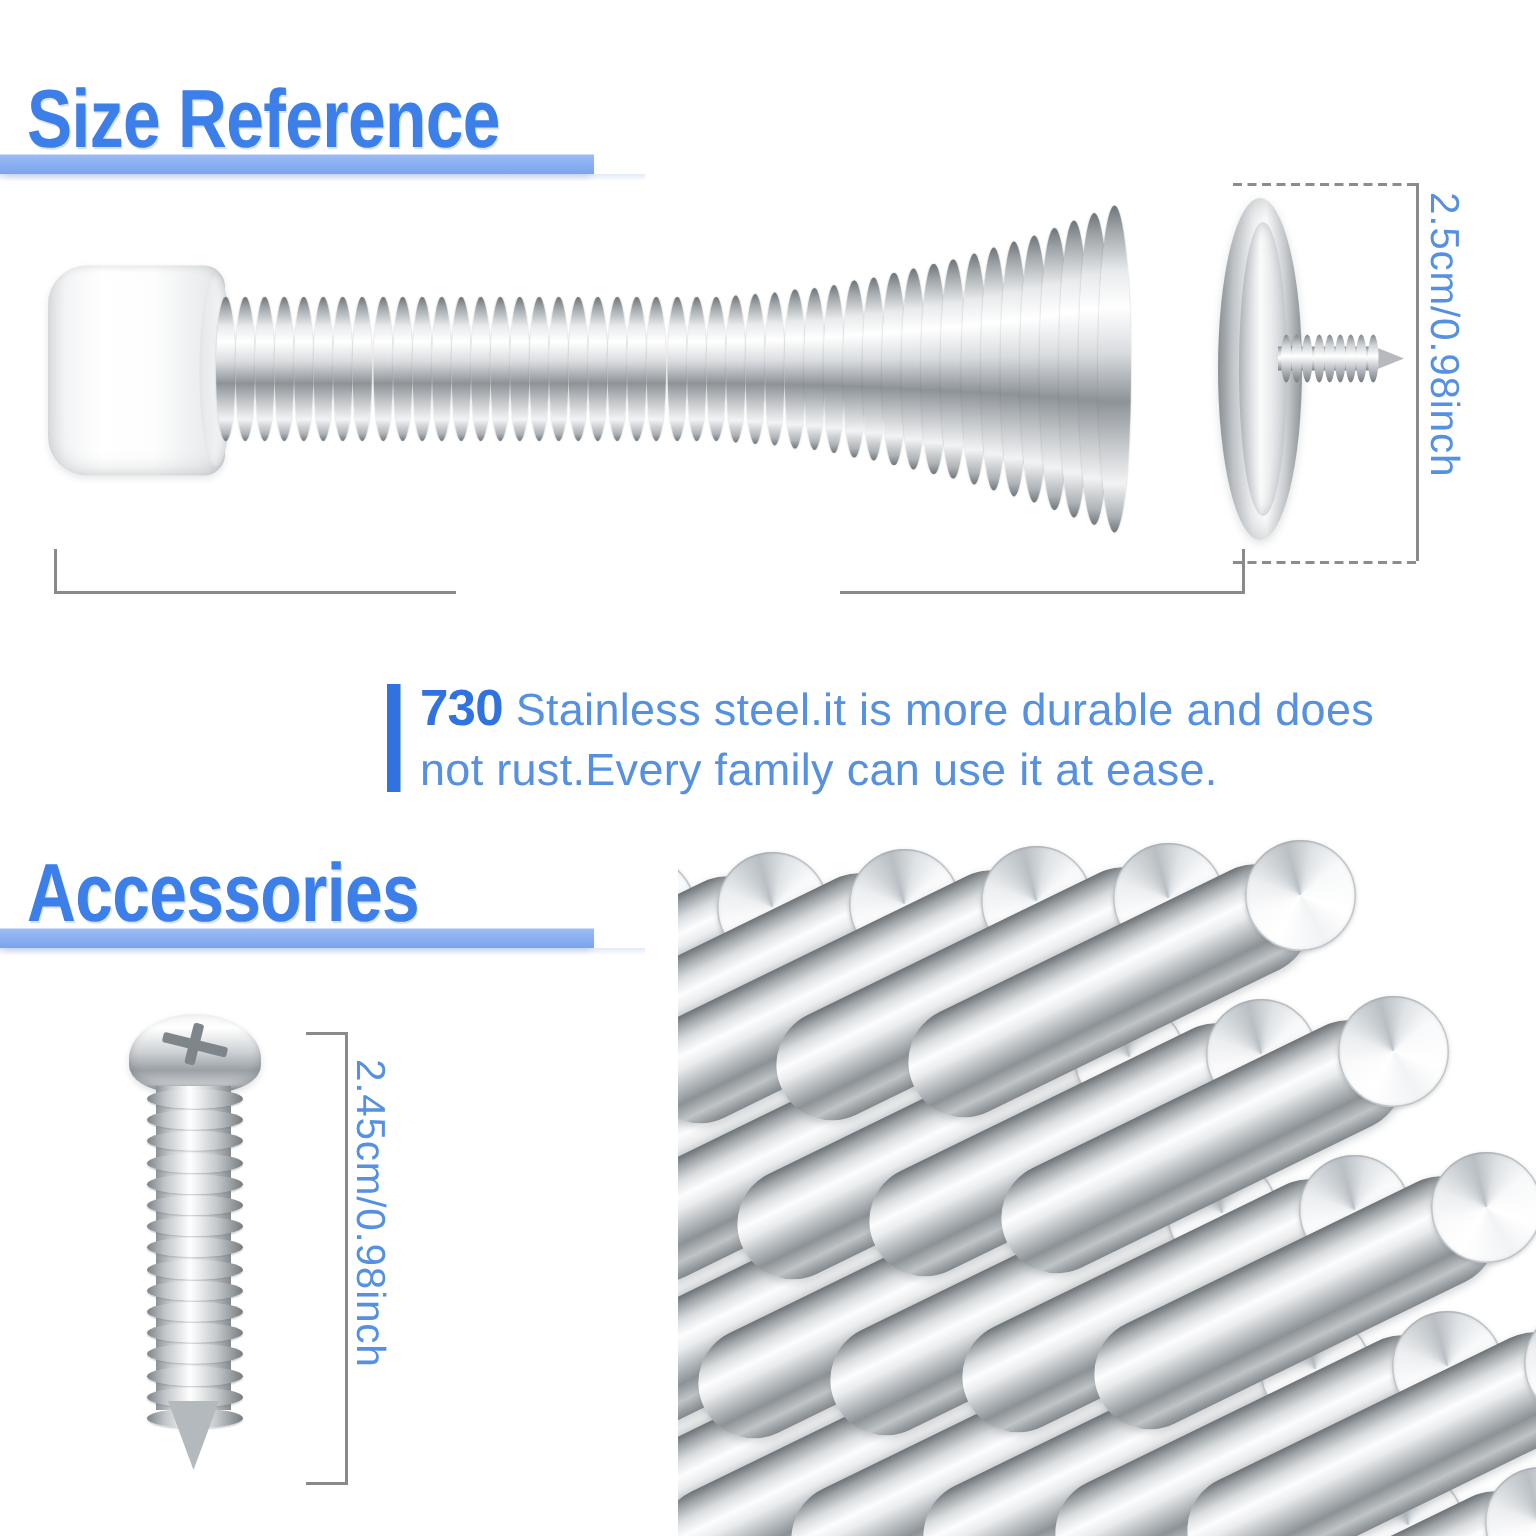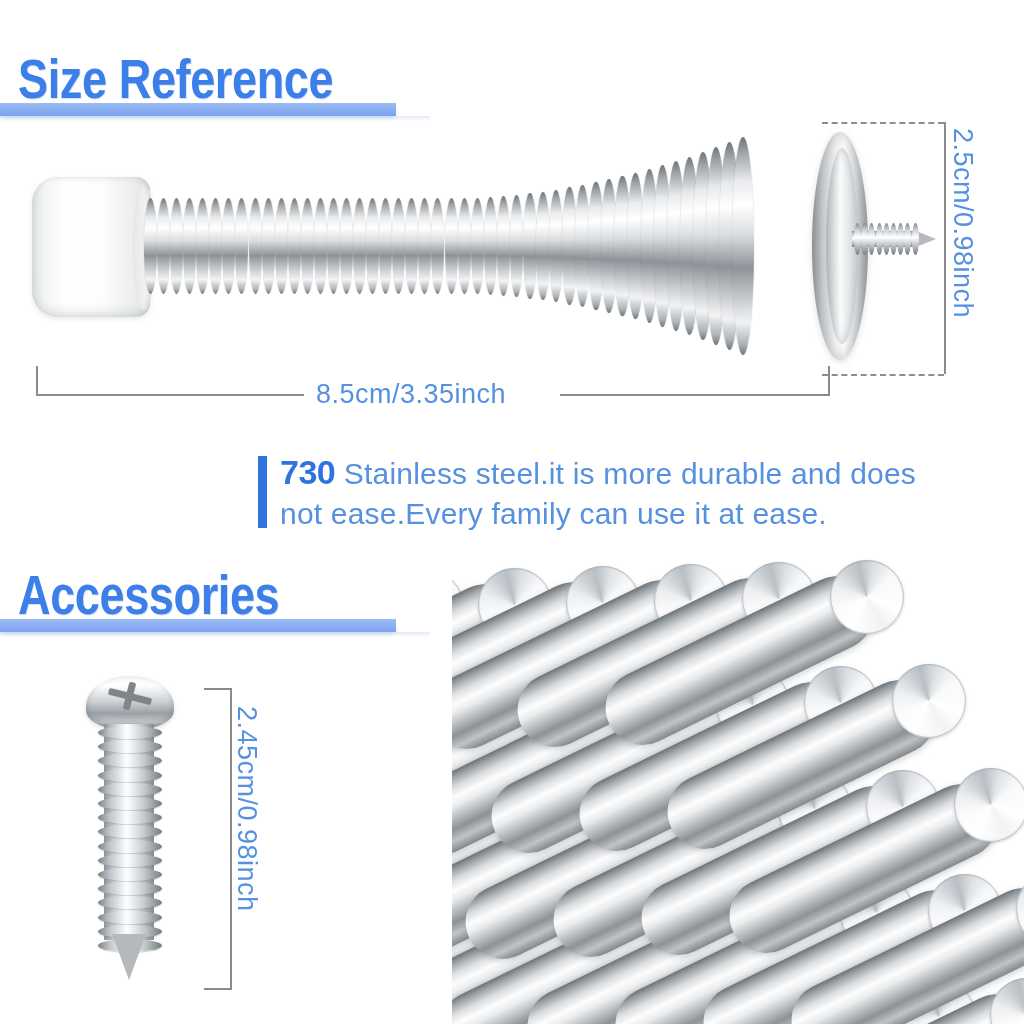--- a/index.html
+++ b/index.html
@@ -424,27 +424,26 @@
 
   <div class="dashed-h" style="left:822px; top:122px; width:122px;"></div>
   <div class="dashed-h" style="left:822px; top:374px; width:122px;"></div>
   <div class="solid-v" style="left:944px; top:122px; height:252px;"></div>
   <div class="dim-text dim-text-vertical" id="dim-height" style="left:978px; top:128px;">2.5cm/0.98inch</div>
 
   <div class="solid-v" style="left:36px; top:366px; height:30px;"></div>
   <div class="solid-h" style="left:36px; top:394px; width:268px;"></div>
   <div class="solid-h" style="left:560px; top:394px; width:268px;"></div>
   <div class="solid-v" style="left:828px; top:366px; height:30px;"></div>
-  <div class="dim-text" id="dim-length" style="left:316px; top:379px;">8.5cm/3.35inch</div>
 
   <div id="callout">
     <div id="callout-bar"></div>
     <div id="callout-text">
       <span id="callout-430">730</span>
-      <span id="callout-body">Stainless steel.it is more durable and does not ease.Every family can use it at ease.</span>
+      <span id="callout-body">Stainless steel.it is more durable and does not rust.Every family can use it at ease.</span>
     </div>
   </div>
 
   <div class="section-heading" id="heading-accessories">Accessories</div>
   <div class="heading-underline" id="underline-accessories"></div>
 
   <div id="screw">
     <div class="screw-head"></div>
     <div class="screw-shank"></div>
     <div id="screw-threads">

